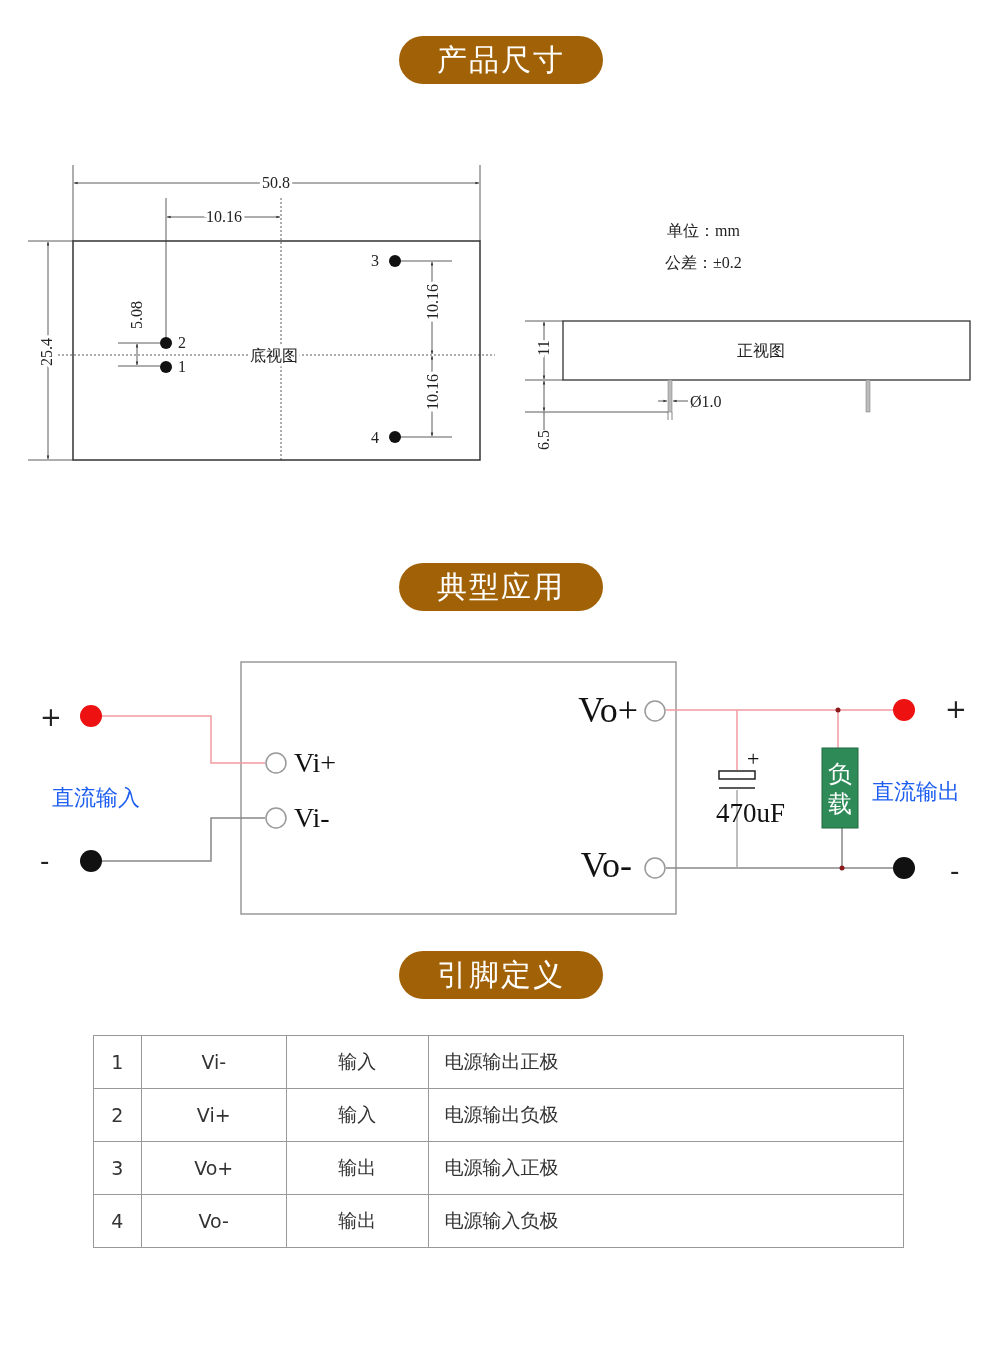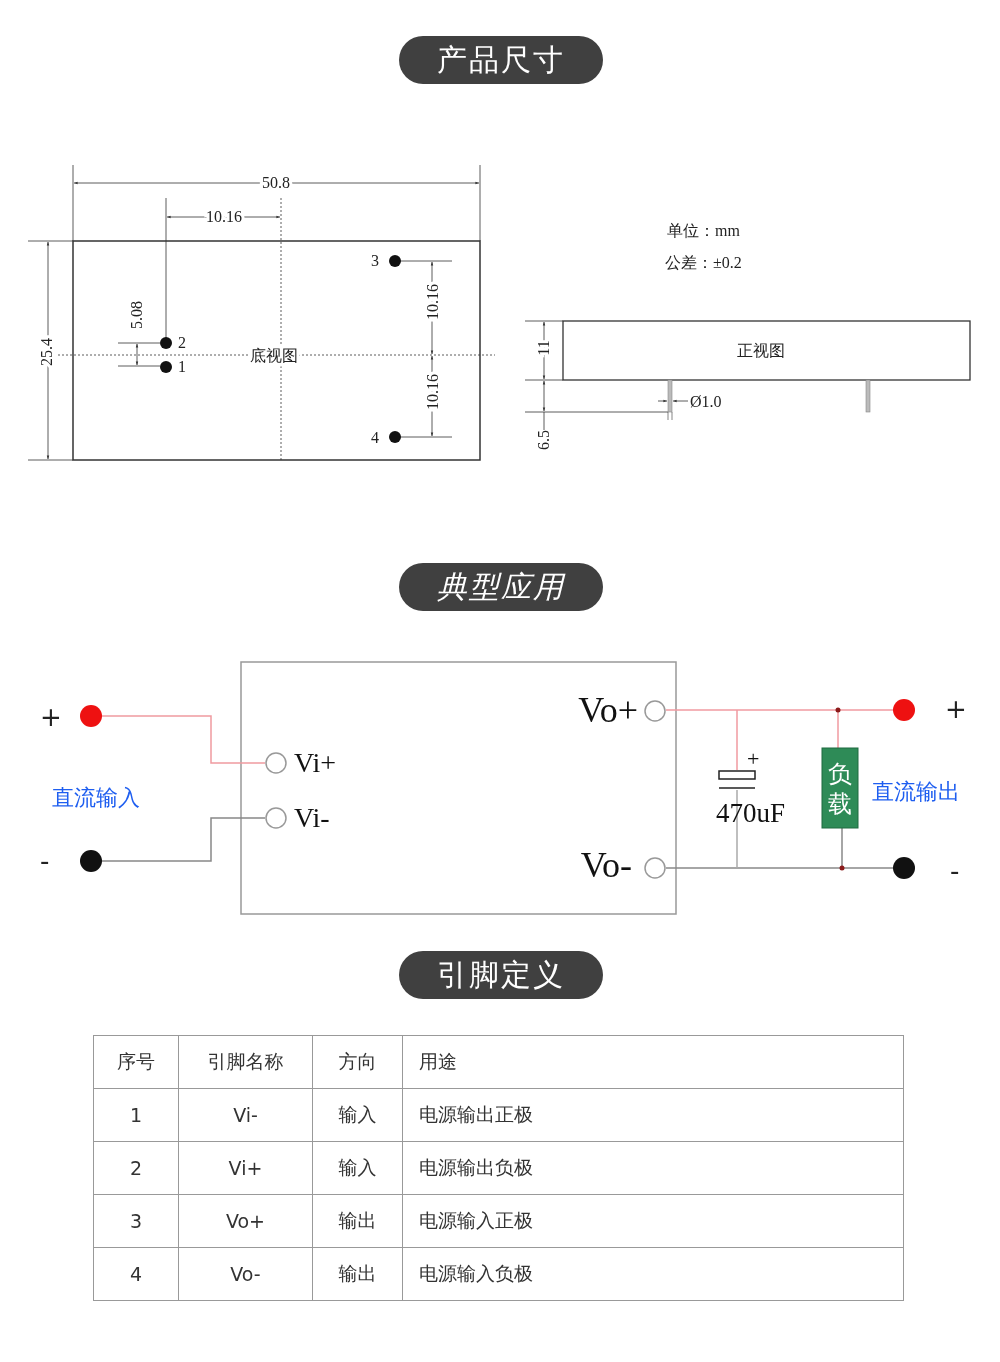--- a/index.html
+++ b/index.html
@@ -1,30 +1,30 @@
 <!DOCTYPE html>
 <html><head>
 <meta charset="utf-8">
 <style>
   html, body { margin:0; padding:0; background:#ffffff; }
   body { width:1000px; height:1362px; position:relative; overflow:hidden; font-family:"DejaVu Sans", sans-serif; }
-  .pill { position:absolute; left:399px; width:204px; height:48px; border-radius:24px; background:#404040; color:#fff;
+  .pill { position:absolute; left:399px; width:204px; height:48px; border-radius:24px; background:#a16207; color:#fff;
           font-size:30px; line-height:48px; text-align:center; letter-spacing:2px; }
   svg { position:absolute; left:0; top:0; }
   .serif { font-family:"Liberation Serif", "DejaVu Serif", serif; }
   table.pins { position:absolute; left:93px; top:1035px; width:811px; border-collapse:collapse; font-size:19px; color:#333; }
   table.pins td { border:1.5px solid #999; height:52px; padding:0; }
   table.pins td.c { text-align:center; }
   table.pins td.l { text-align:left; padding-left:16px; }
 </style>
 </head>
 <body>
 
 <div class="pill" style="top:36px;">产品尺寸</div>
-<div class="pill" style="top:563px;font-style:italic;">典型应用</div>
+<div class="pill" style="top:563px;">典型应用</div>
 <div class="pill" style="top:951px;">引脚定义</div>
 
 <svg width="1000" height="520">
   <defs>
     <marker id="arr" viewBox="0 0 10 10" refX="9" refY="5" markerWidth="5" markerHeight="5" orient="auto-start-reverse">
       <path d="M0,2 L10,5 L0,8 z" fill="#333"></path>
     </marker>
   </defs>
   <g stroke="#333" fill="none">
     <rect x="73" y="241" width="407" height="219" stroke-width="1.5"></rect>
@@ -143,26 +143,20 @@
     <text x="840" y="812">载</text>
   </g>
   <g fill="#1e5ef0" font-size="22" font-family="DejaVu Sans, sans-serif">
     <text x="52" y="805">直流输入</text>
     <text x="872" y="799">直流输出</text>
   </g>
 </svg>
 
 <table class="pins">
   <tbody>
-      <tr>
-    <td class="c" style="width:84px">序号</td>
-    <td class="c" style="width:133px">引脚名称</td>
-    <td class="c" style="width:89px">方向</td>
-    <td class="l">用途</td>
-  </tr>
   <tr>
     <td class="c">1</td>
     <td class="c">Vi-</td>
     <td class="c">输入</td>
     <td class="l">电源输出正极</td>
   </tr>
   <tr>
     <td class="c">2</td>
     <td class="c">Vi+</td>
     <td class="c">输入</td>

